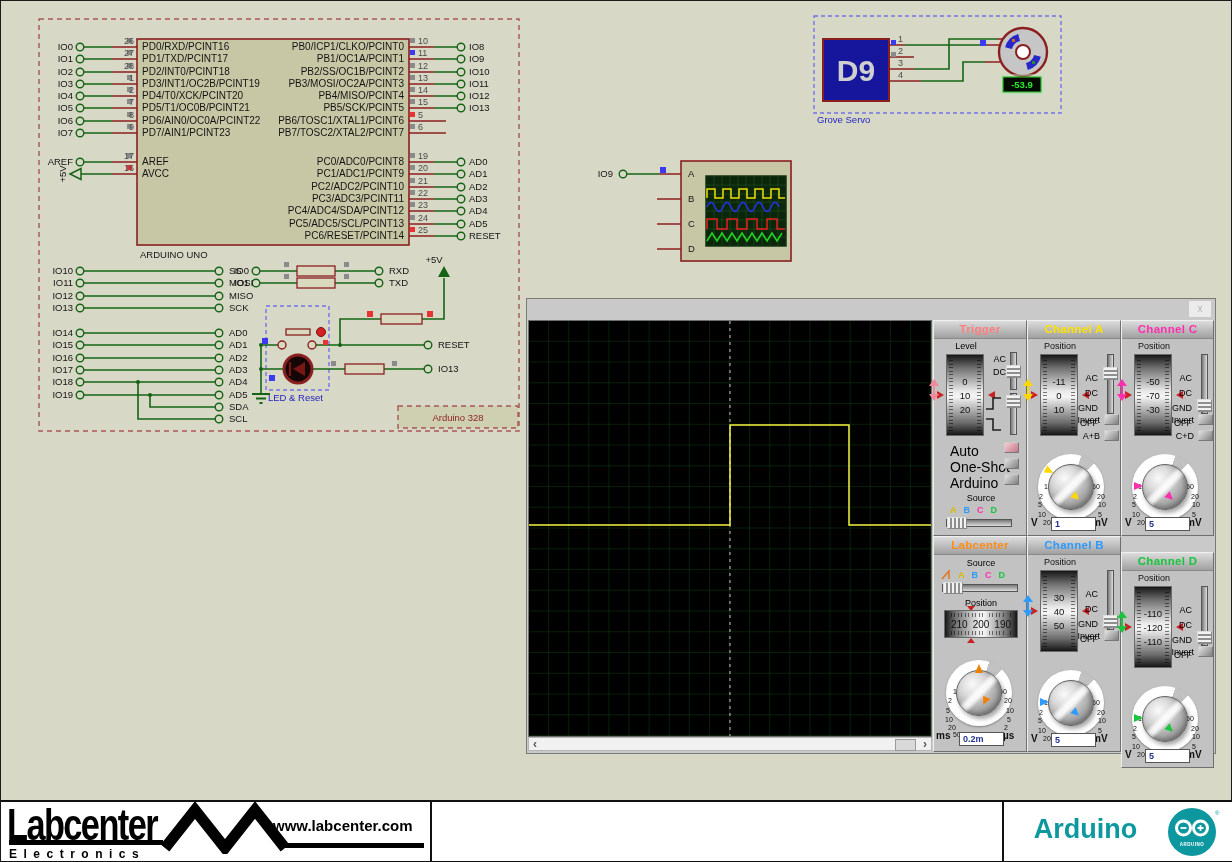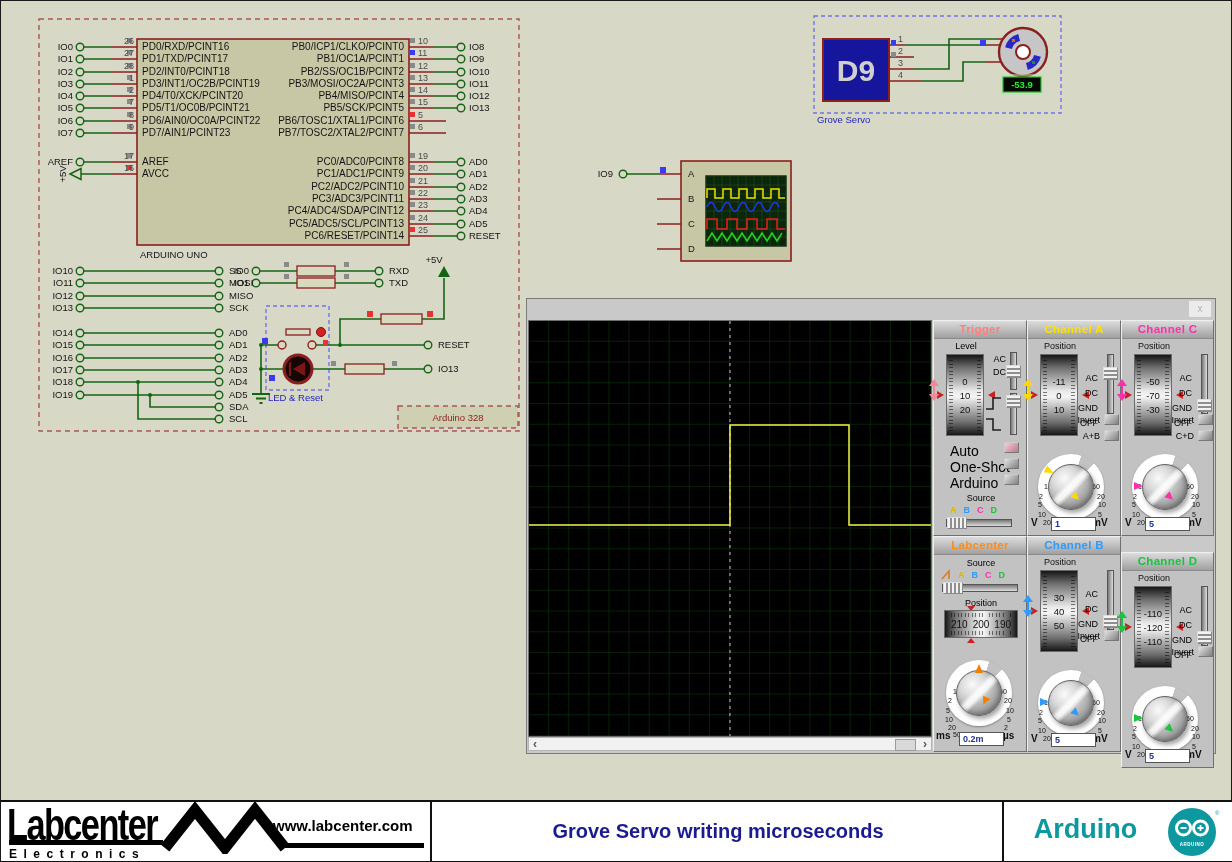--- a/index.html
+++ b/index.html
@@ -847,21 +847,20 @@
   <div class="fdiv" style="left:429px"></div>
   <div class="fdiv" style="left:1001px"></div>
   <span id="brand">Labcenter</span>
   <div id="brandbar"></div>
   <span id="esub">Electronics</span>
   <svg class="abs" style="left:158px;top:0" width="280" height="52">
     <path d="M6,46 L36,8 L66,46 L96,8 L126,46" stroke="#000" stroke-width="11" fill="none"></path>
     <path d="M120,43.5 H265" stroke="#000" stroke-width="5"></path>
   </svg>
   <span id="weburl">www.labcenter.com</span>
-  <div id="ftitle">Grove Servo writing microseconds</div>
   <span id="fard">Arduino</span>
   <svg class="abs" style="left:1164px;top:3px" width="56" height="56">
     <circle cx="27" cy="27" r="24" fill="#0d98a0"></circle>
     <circle cx="18.5" cy="23" r="7" fill="none" stroke="#fff" stroke-width="3"></circle>
     <circle cx="35.5" cy="23" r="7" fill="none" stroke="#fff" stroke-width="3"></circle>
     <path d="M15.5,23 H21.5" stroke="#fff" stroke-width="1.8"></path>
     <path d="M32.5,23 H38.5 M35.5,20 V26" stroke="#fff" stroke-width="1.8"></path>
     <text x="27" y="41" text-anchor="middle" font-size="4.5" font-weight="bold" fill="#fff" letter-spacing="0.5">ARDUINO</text>
     <text x="50" y="10" font-size="6" fill="#0d98a0">®</text>
   </svg>

